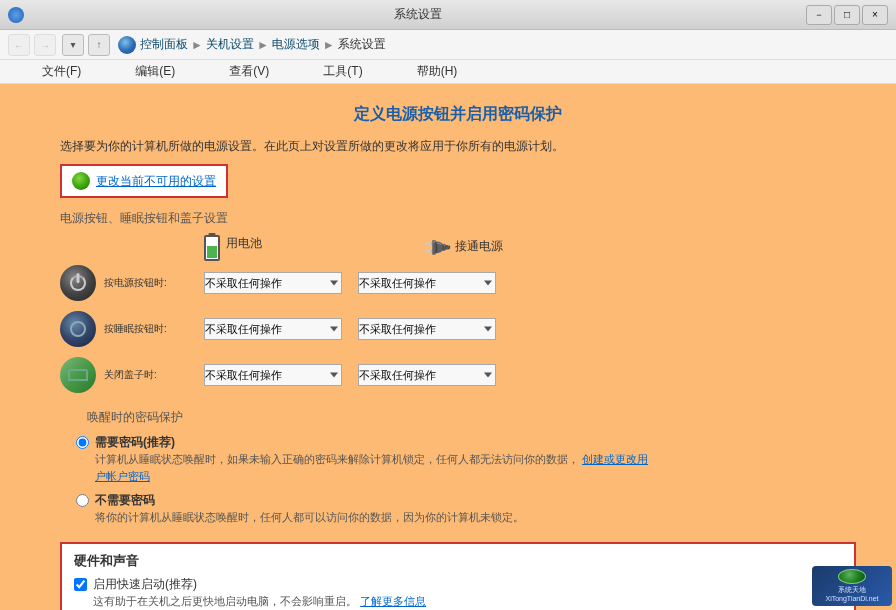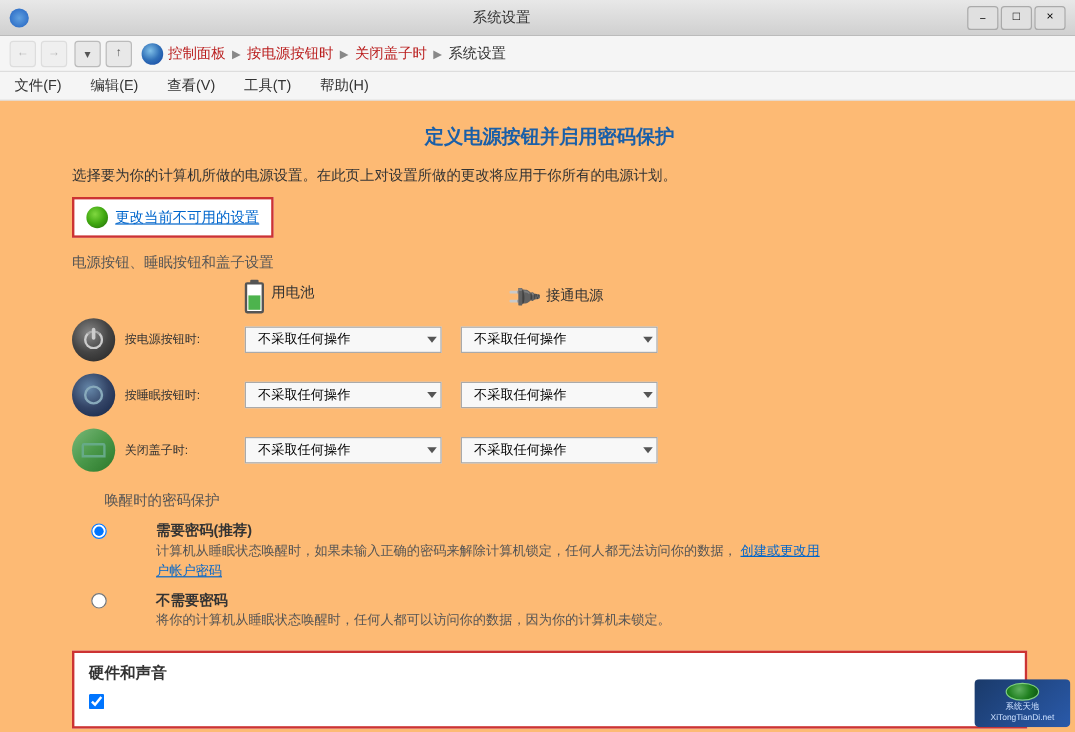--- a/index.html
+++ b/index.html
@@ -76,41 +76,42 @@
     }
     .nav-btn.disabled { opacity: 0.4; cursor: default; }
     .nav-path {
       display: flex;
       align-items: center;
       flex: 1;
       font-size: 12px;
       color: #333;
     }
     .nav-path-segment {
-      color: #b91c1c;
+      color: #0c4a6e;
       cursor: pointer;
     }
     .nav-path-sep { color: #888; margin: 0 3px; }
     .nav-path-current { color: #333; }
 
     
     .menu-bar {
       height: 24px;
       background: #f5f5f5;
       display: flex;
       align-items: center;
       padding: 0 8px;
       border-bottom: 1px solid #ddd;
       gap: 16px;
       font-size: 12px;
     }
     .menu-item {
       cursor: pointer;
       color: #333;
       padding: 2px 4px;
+      margin-left: 30px;
     }
 
     
     .main-content {
       display: flex;
       height: calc(610px - 84px);
       background: #fdba74;
     }
 
     
@@ -200,26 +201,26 @@
       font-size: 10px;
       color: #333;
     }
 
     .select-wrapper {
       position: relative;
       display: inline-block;
       margin-right: 16px;
     }
     .select-wrapper select {
-      width: 164px;
+      width: 138px;
       height: 22px;
       border: 1px solid #aaa;
       background: #f8f8f8;
       font-size: 11px;
-      padding: 0 20px 0 10px;
+      padding: 0 20px 0 0;
       appearance: none;
       -webkit-appearance: none;
       cursor: pointer;
     }
     .select-arrow {
       position: absolute;
       right: 4px;
       top: 50%;
       transform: translateY(-50%);
       width: 0;
@@ -241,21 +242,20 @@
       padding-left: 27px;
     }
 
     .radio-group {
       margin-left: 16px;
     }
     .radio-item {
       display: flex;
       align-items: flex-start;
       margin-bottom: 8px;
-      gap: 35px;
     }
     .radio-input {
       margin-top: 2px;
       margin-right: 6px;
       flex-shrink: 0;
     }
     .radio-content {}
     .radio-label {
       font-size: 12px;
       color: #333;
@@ -370,23 +370,23 @@
 
 <div class="nav-bar">
   <div class="nav-btn disabled">←</div>
   <div class="nav-btn disabled">→</div>
   <div class="nav-btn" style="margin-left:2px;">▾</div>
   <div class="nav-btn">↑</div>
   <div style="width:18px;height:18px;margin-left:4px;background:radial-gradient(circle at 40% 35%, #80c0e8, #3070b8, #1040a0);border-radius:50%;flex-shrink:0;"></div>
   <div class="nav-path">
     <span class="nav-path-segment">控制面板</span>
     <span class="nav-path-sep">►</span>
-    <span class="nav-path-segment">按电源按钮时</span>
+    <span class="nav-path-segment">关机设置</span>
     <span class="nav-path-sep">►</span>
-    <span class="nav-path-segment">关闭盖子时</span>
+    <span class="nav-path-segment">电源选项</span>
     <span class="nav-path-sep">►</span>
     <span class="nav-path-current">系统设置</span>
   </div>
 </div>
 
 <div class="menu-bar">
   <span class="menu-item">文件(F)</span>
   <span class="menu-item">编辑(E)</span>
   <span class="menu-item">查看(V)</span>
   <span class="menu-item">工具(T)</span>
@@ -535,20 +535,27 @@
         </div>
       </div>
     </div>
 
     
     <div class="shutdown-box">
       <div class="shutdown-title">硬件和声音</div>
 
       <div class="checkbox-item">
         <input type="checkbox" checked="" class="checkbox-input" style="">
+        <div class="checkbox-content">
+          <div class="checkbox-label">启用快速启动(推荐)</div>
+          <div class="checkbox-desc">
+            <span>这有助于在关机之后更快地启动电脑，不会影响重启。</span>
+            <span class="link-text">了解更多信息</span>
+          </div>
+        </div>
       </div>
 
     </div>
 
   </div>
 </div>
 
 <div class="watermark" style="position:fixed;bottom:4px;right:4px;">
   <div class="watermark-globe"></div>
   <div class="watermark-text">系统天地<br>XiTongTianDi.net</div>

